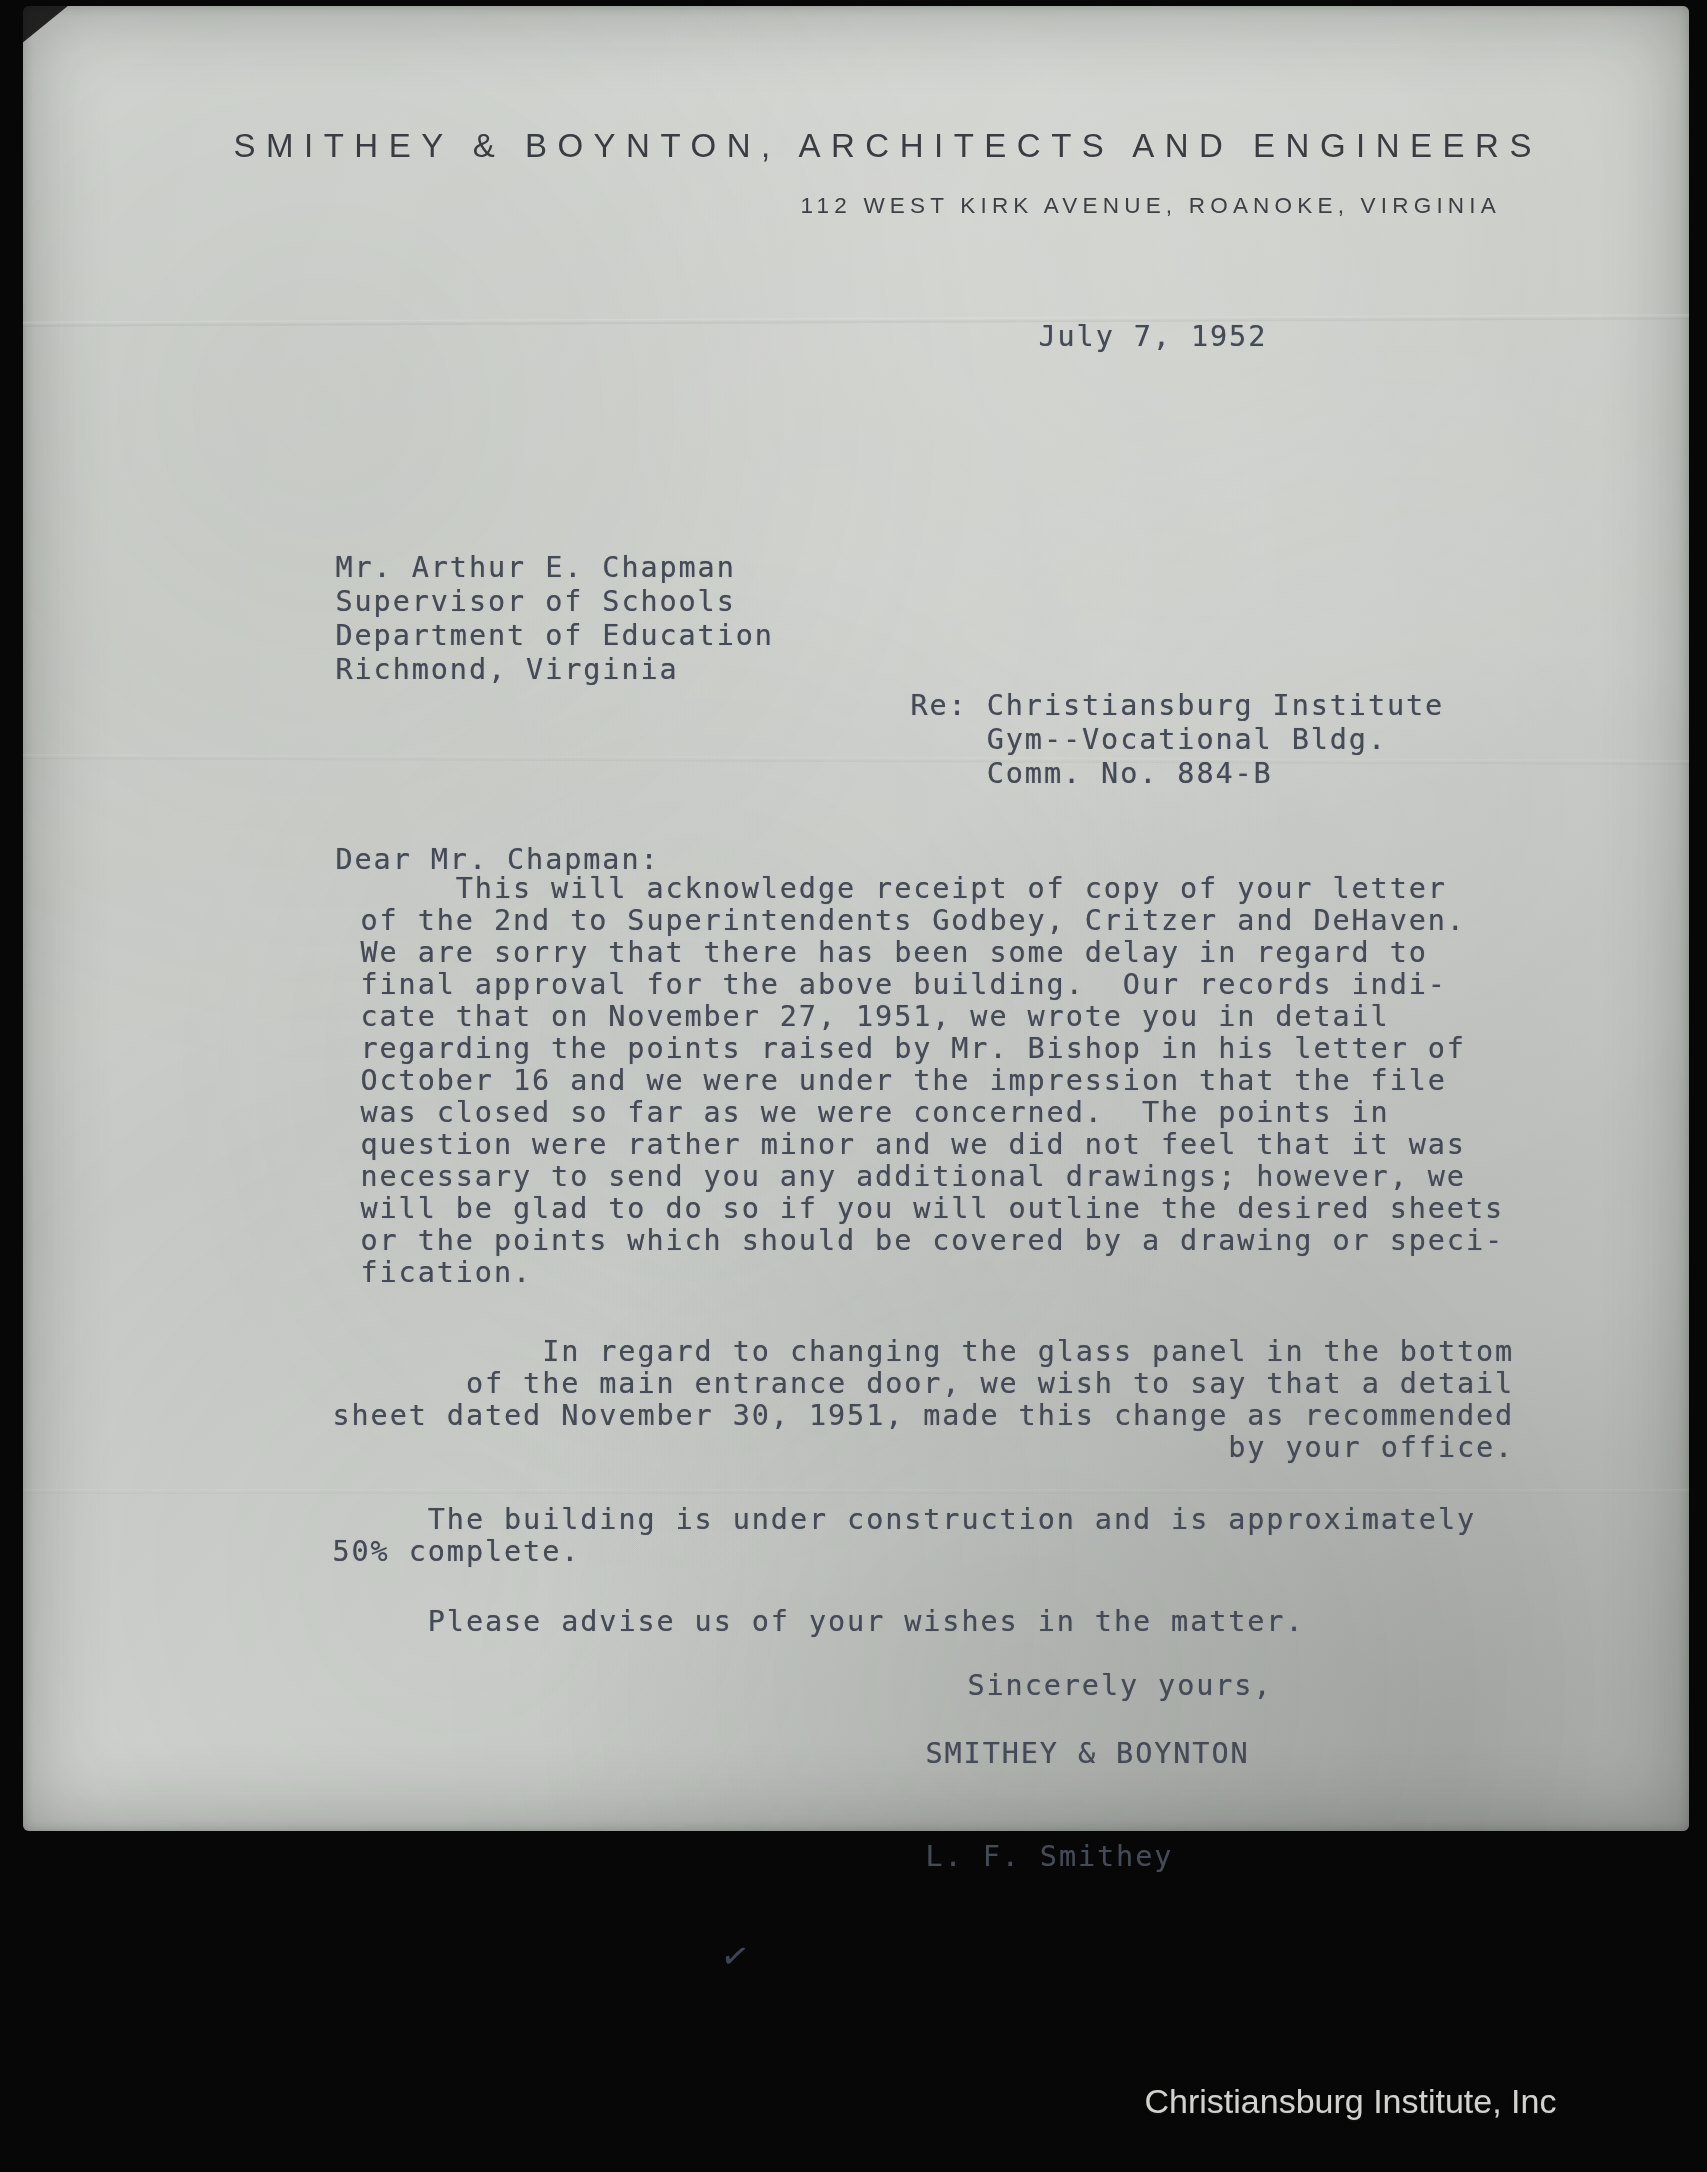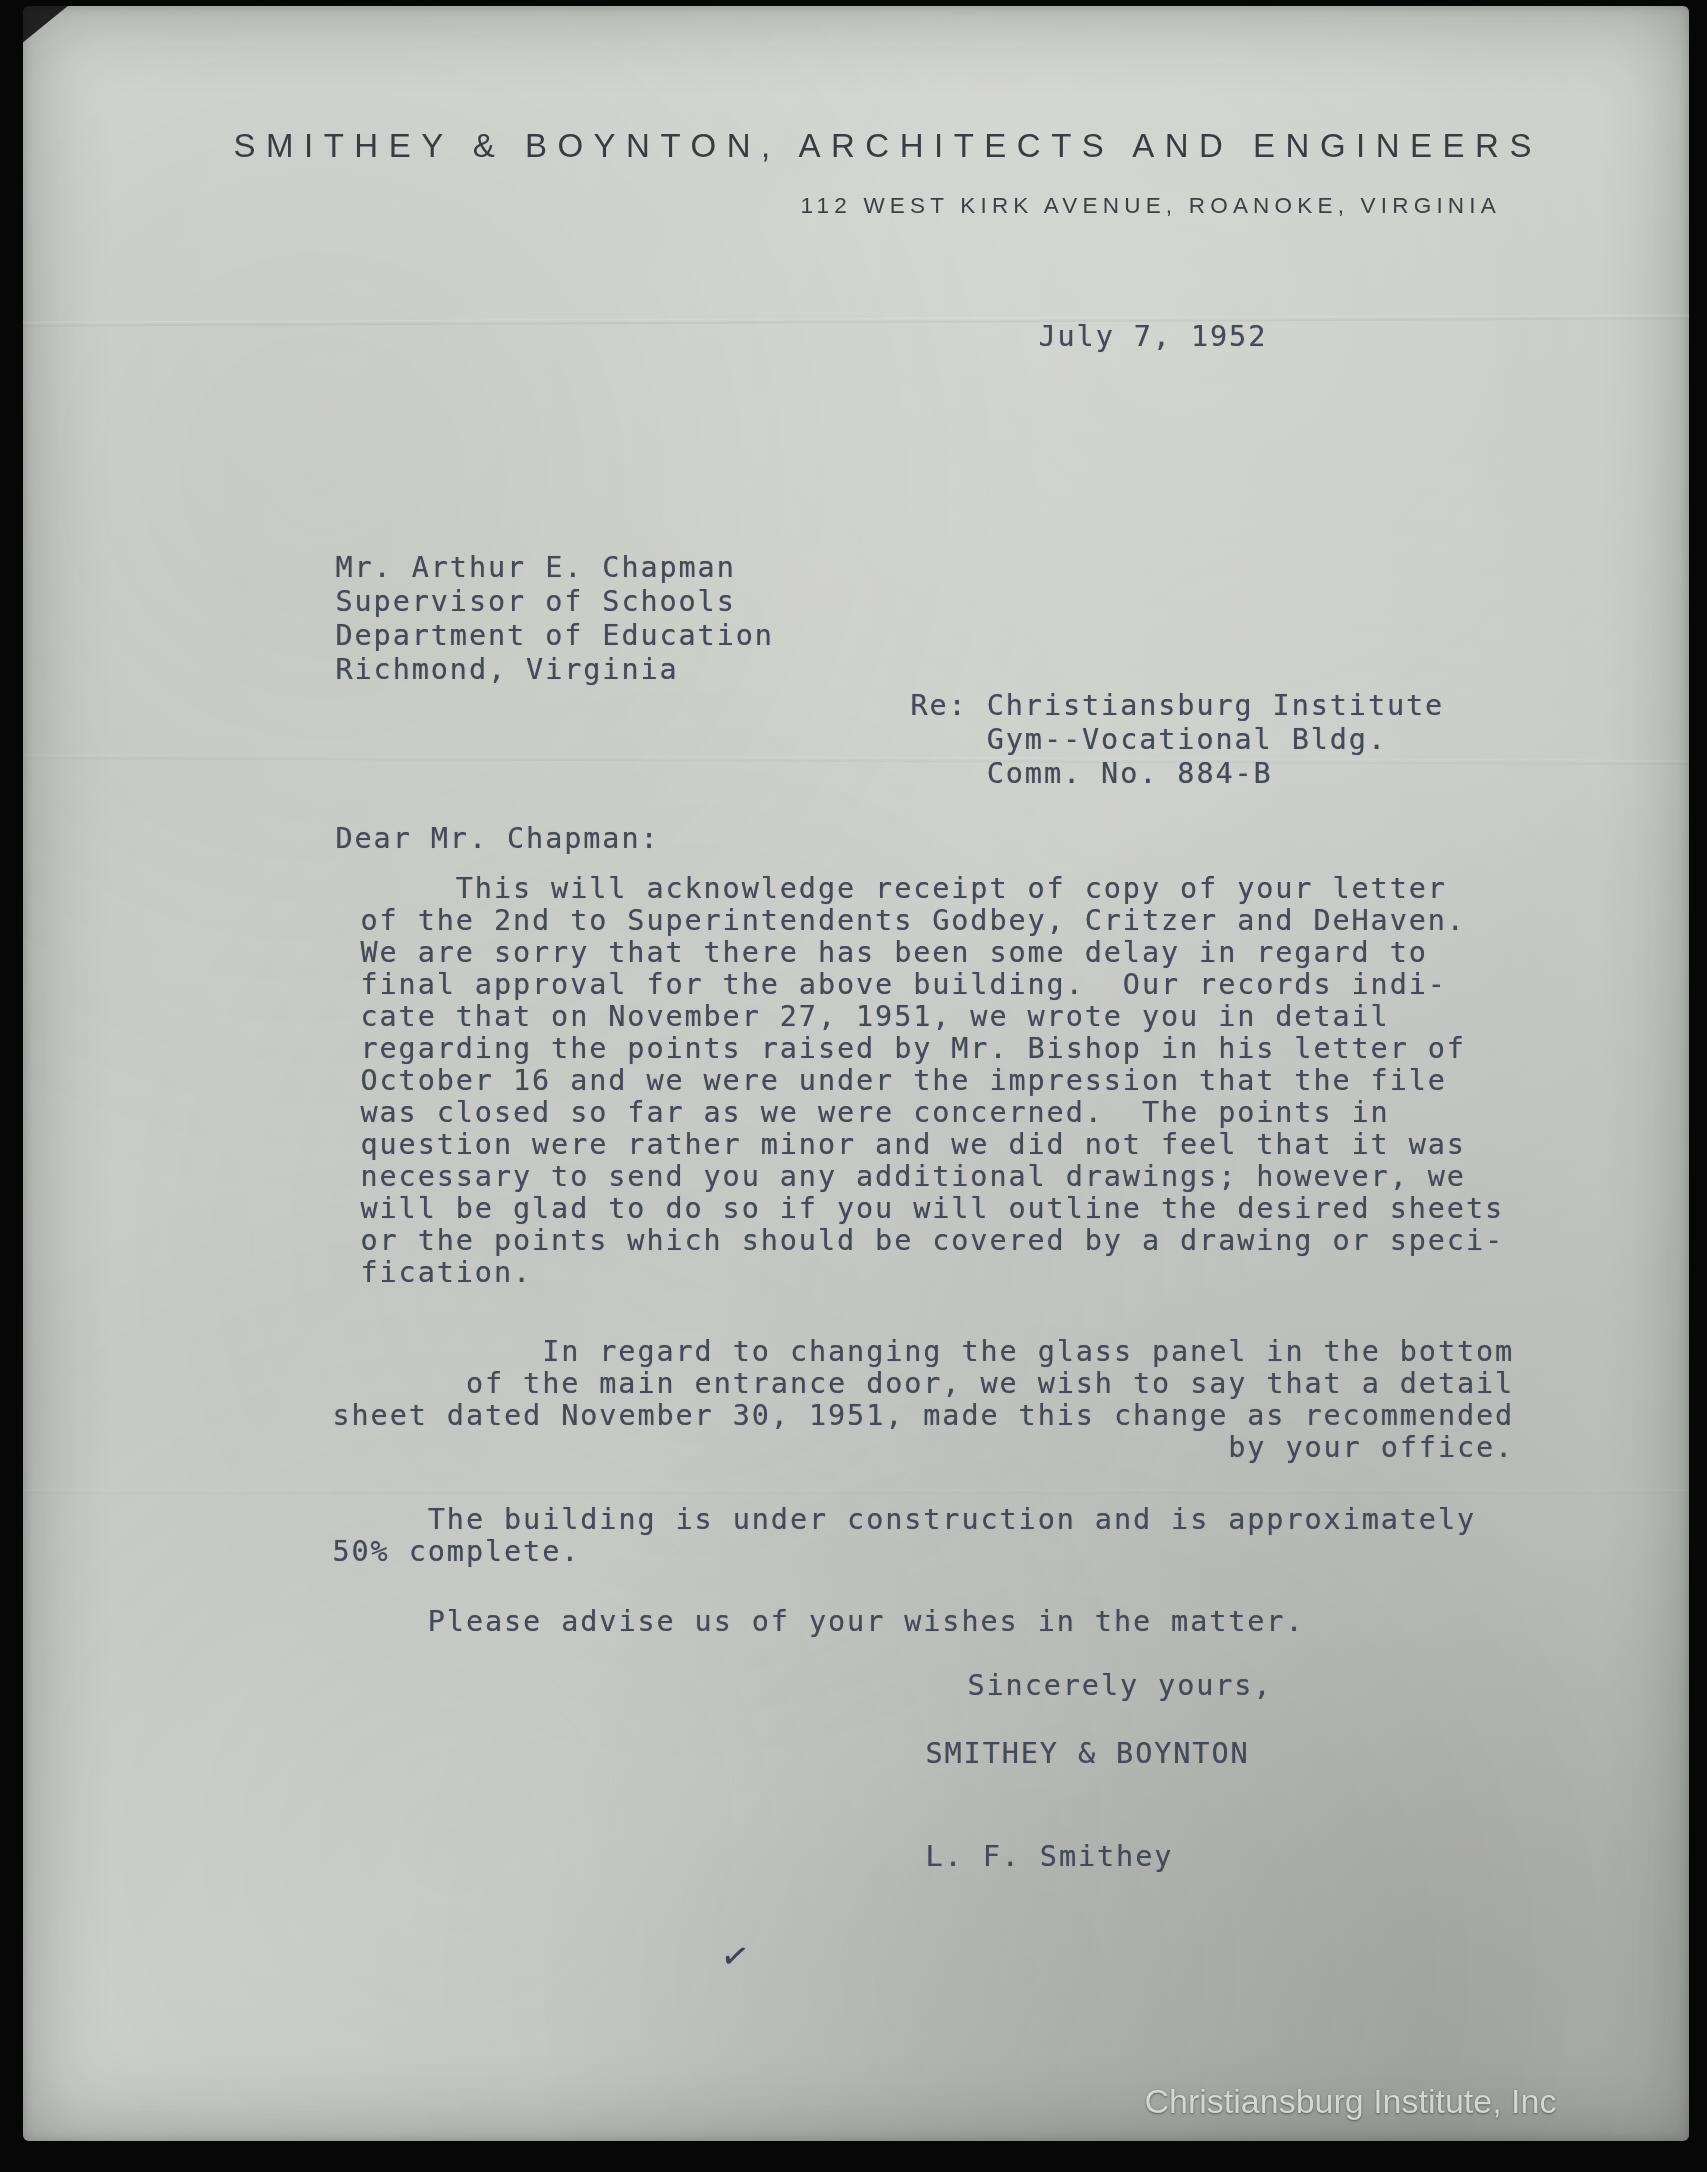--- a/index.html
+++ b/index.html
@@ -11,21 +11,21 @@
     overflow: hidden;
     position: relative;
   }
 
   
   .paper {
     position: absolute;
     left: 22.5px;
     top: 6px;
     width: 1666px;
-    height: 2135px;
+    height: 1825px;
     border-radius: 6px;
     background:
       radial-gradient(ellipse at 48% 30%, rgba(255,255,255,0.12), rgba(255,255,255,0) 62%),
       radial-gradient(ellipse at 85% 95%, rgba(70,72,70,0.28), rgba(70,72,70,0) 45%),
       linear-gradient(163deg, #d3d6d2 0%, #cbcec9 28%, #c7cac6 52%, #cfd2ce 76%, #c2c5c1 100%);
     box-shadow:
       inset 0 0 82px rgba(20,22,20,0.30),
       inset 0 0 10.5px rgba(20,22,20,0.22);
   }
 
@@ -114,21 +114,21 @@
     line-height: 32px;
     color: #454a57;
     white-space: pre;
     text-shadow: 0 0 0.7px rgba(62,67,80,0.55);
   }
   .lh45 { line-height: 34px; }
 
   .date-line        { left: 1016px; top: 315px; }
   .recipient-block  { left: 313px;  top: 517px; margin-top: 28px; }
   .re-block         { left: 888px; top: 683px; }
-  .salutation-line  { left: 313px;  top: 817px; text-align: center; }
+  .salutation-line  { left: 313px;  top: 838px; text-align: center; }
 
   .para-1 { left: 310px; top: 867px; margin-left: 28px; }
   .para-2 { left: 310px; top: 1330px; text-align: right; }
   .para-3 { left: 310px; top: 1498px; }
   .para-4 { left: 310px; top: 1600px; }
 
   .closing-sincerely { left: 945px; top: 1664px; }
   .closing-company   { left: 903px; top: 1732px; }
   .signature-name    { left: 903px; top: 1835px; }
 

